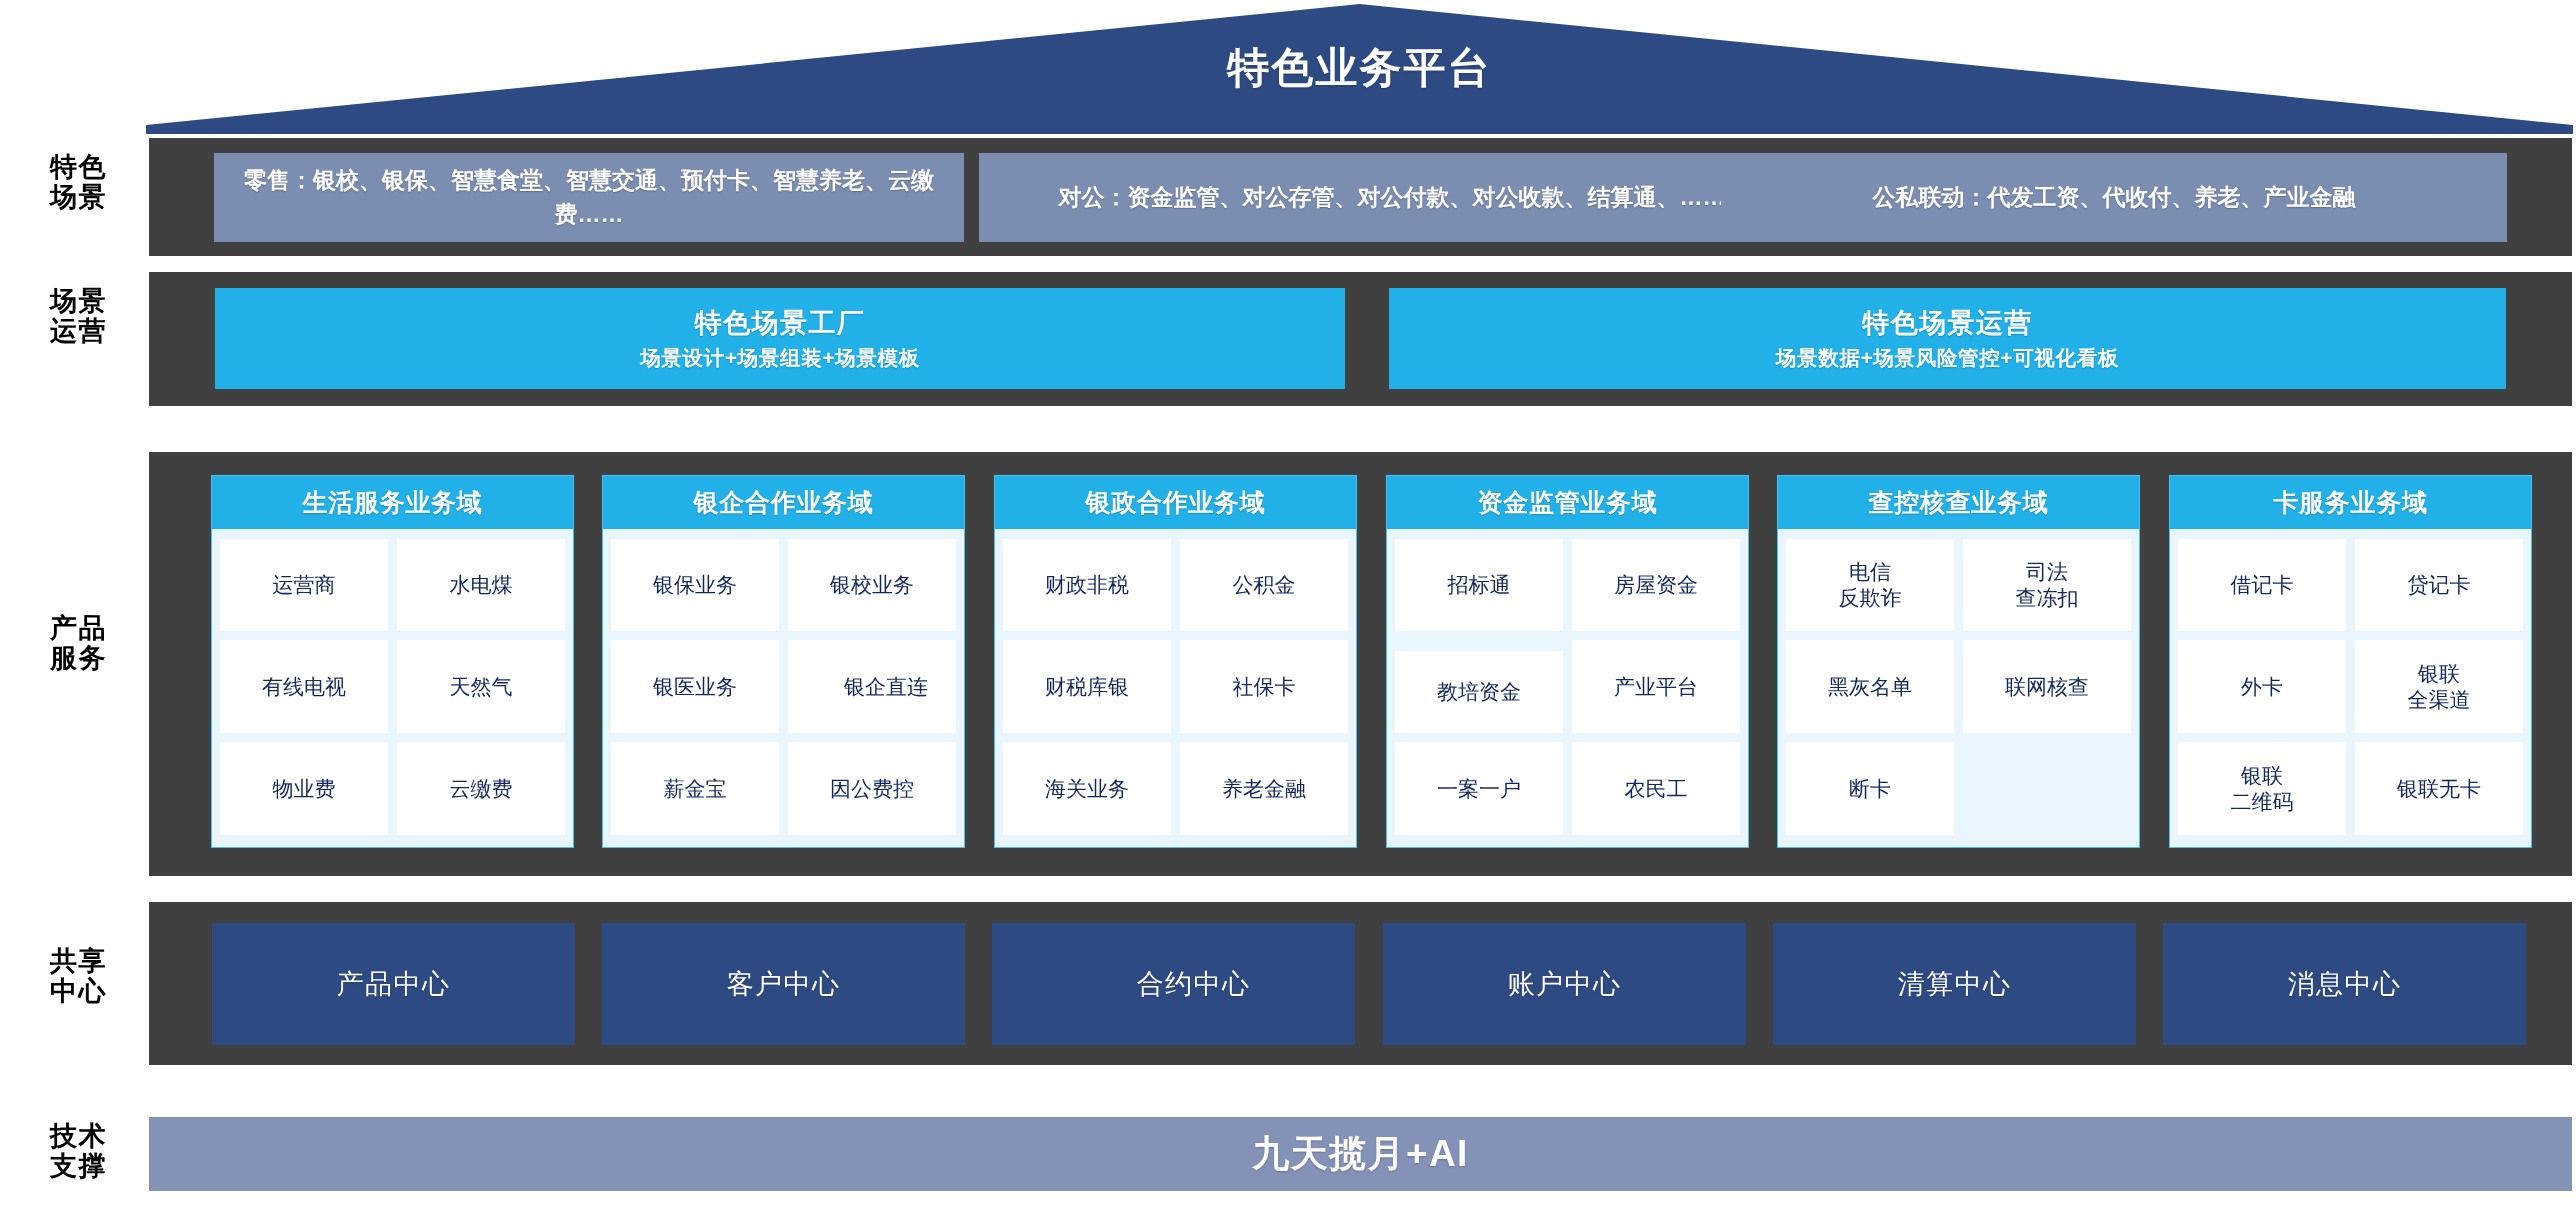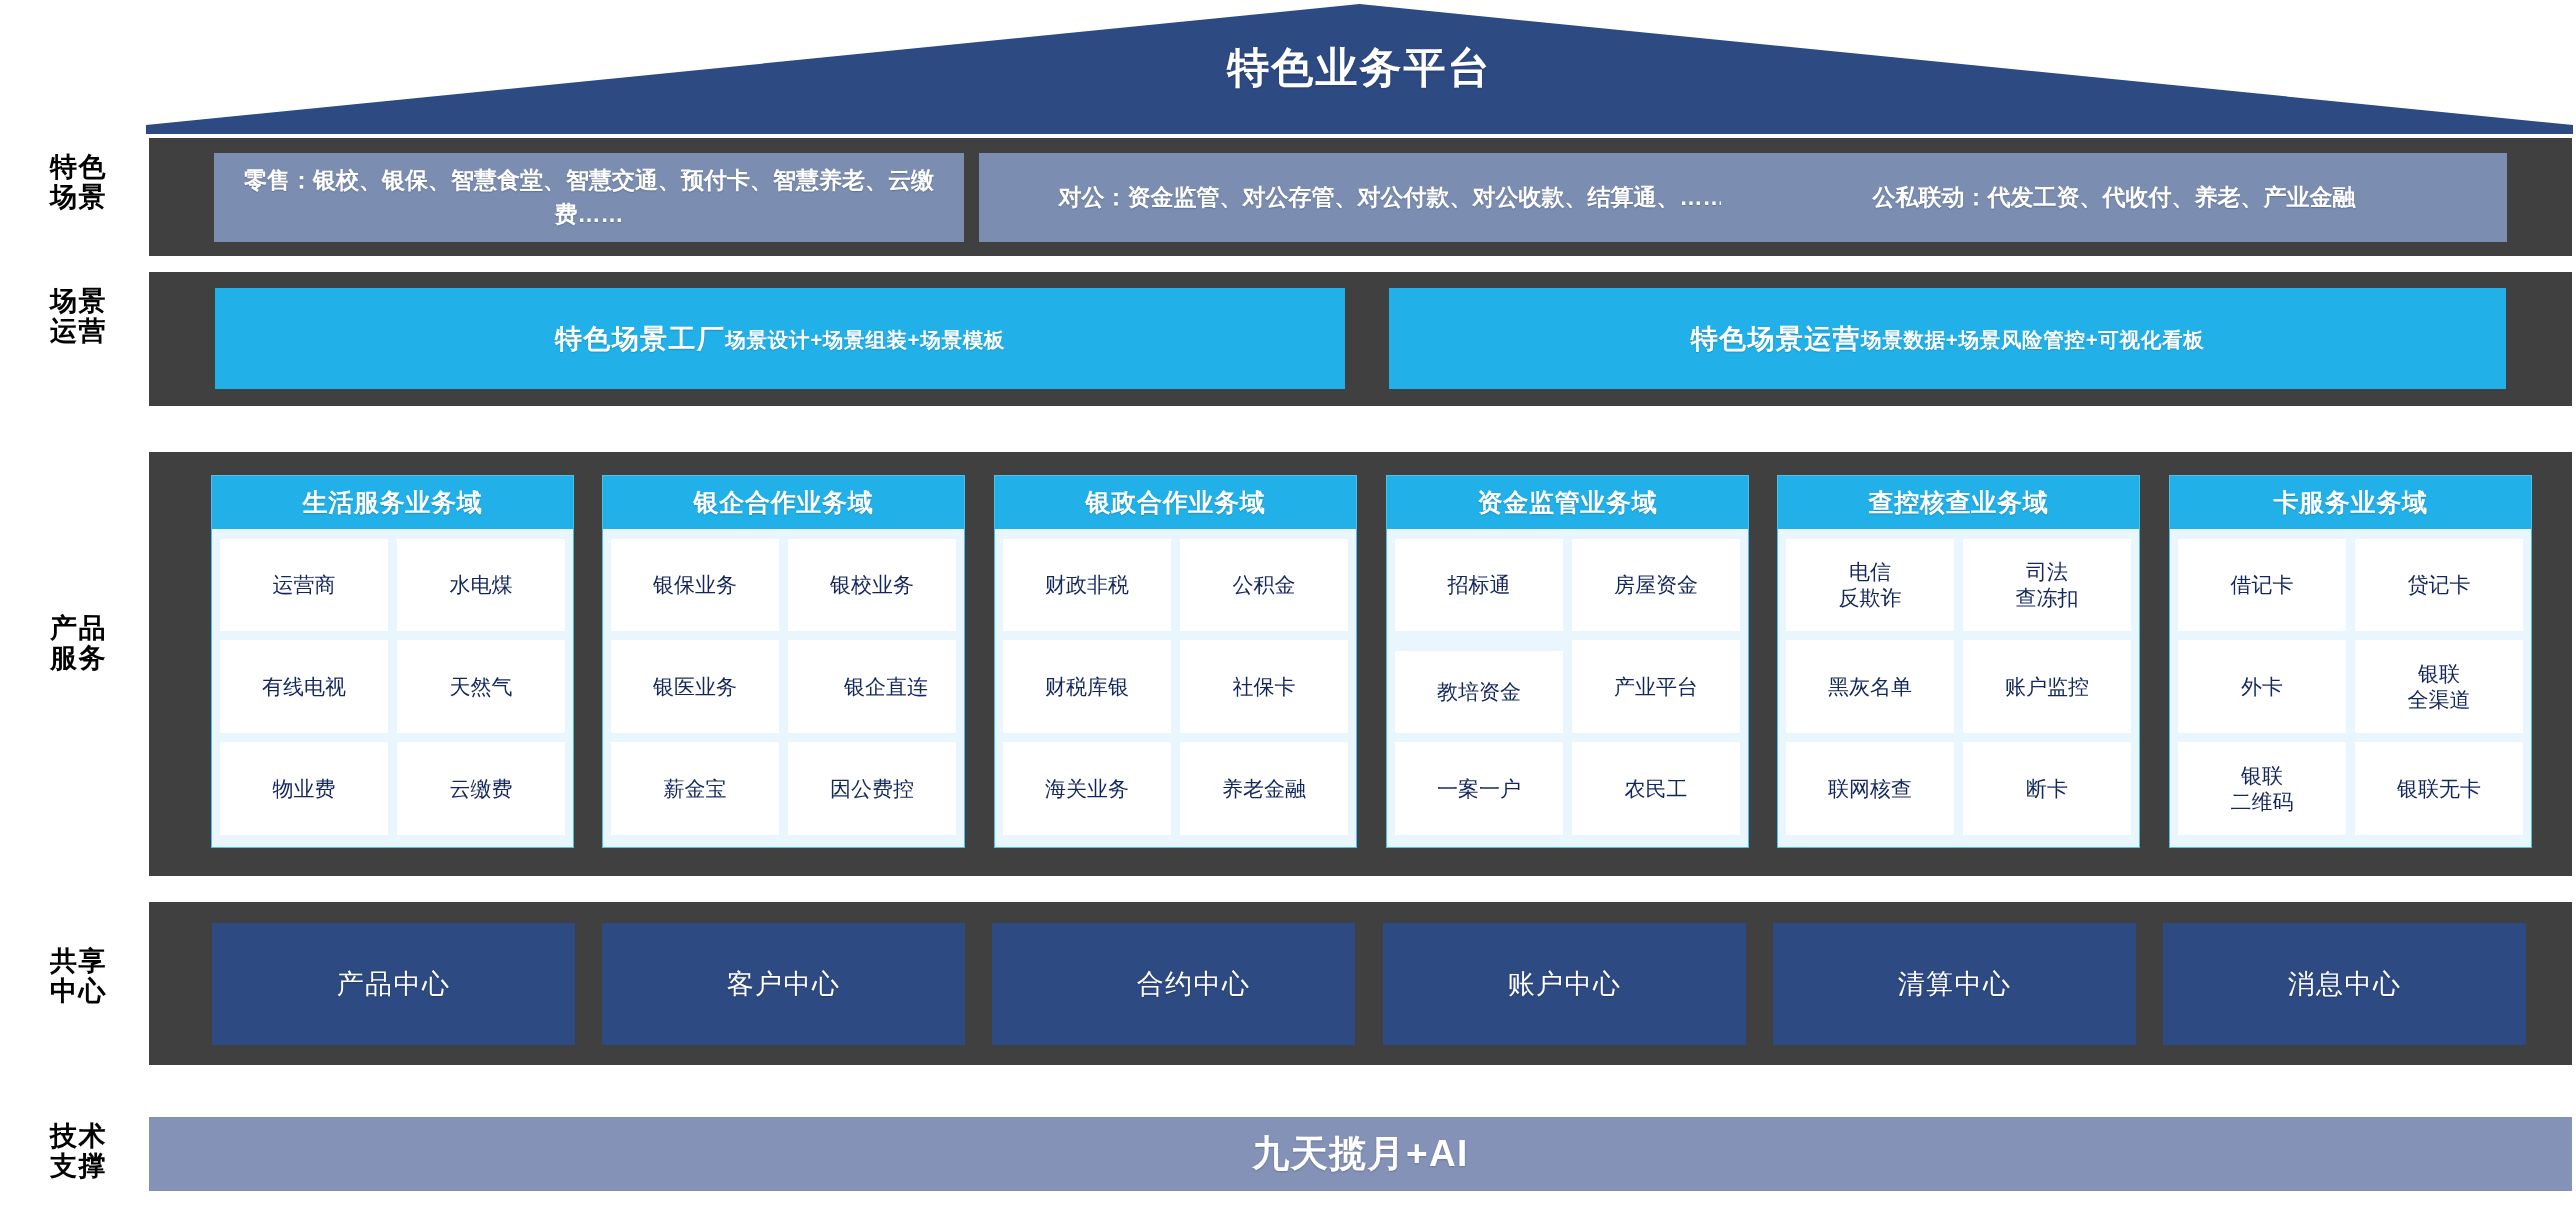--- a/index.html
+++ b/index.html
@@ -23,21 +23,21 @@
   
   .band{position:absolute;left:149px;width:2423px;background:#404040;}
 
   
   .sbox{position:absolute;background:#7b8db1;color:#ffffff;
      display:flex;align-items:center;justify-content:center;text-align:center;
      font-size:23px;font-weight:bold;line-height:1.45;padding:4.1px 12.3px;
      box-sizing:border-box;text-shadow:0 1.4px 1.4px rgba(0,0,0,.20);}
 
   .opbox{position:absolute;background:#22b0e8;color:#ffffff;
-     display:flex;flex-direction:row;align-items:center;justify-content:center;
+     display:flex;flex-direction:column;align-items:center;justify-content:center;
      text-align:center;box-sizing:border-box;}
   .opbox .t1{font-size:27px;font-weight:bold;letter-spacing:1.4px;
      text-shadow:0 1.4px 1.4px rgba(0,0,0,.18);}
   .opbox .t2{font-size:20.5px;margin-top:3px;letter-spacing:0.7px;
      text-shadow:0 0.7px 1.4px rgba(0,0,0,.15);font-weight:bold;}
 
   
   .panel{position:absolute;top:475px;height:373px;border:1.4px solid #49c0f0;
      background:#e9f6fd;box-sizing:border-box;display:flex;flex-direction:column;}
   .panel .phead{background:#22b0e8;color:#ffffff;height:53px;
@@ -150,21 +150,20 @@
 </div>
 
 <div class="panel" style="left:1777px;width:363px;">
   <div class="phead">查控核查业务域</div>
   <div class="pgrid">
     <div class="cell" style="white-space: pre-line;">电信
 反欺诈</div>
     <div class="cell" style="white-space: pre-line;">司法
 查冻扣</div>
     <div class="cell" style="white-space: pre-line;">黑灰名单</div>
-    <div class="cell" style="white-space: pre-line;">账户监控</div>
     <div class="cell" style="white-space: pre-line;">联网核查</div>
     <div class="cell" style="white-space: pre-line;">断卡</div>
   </div>
 </div>
 
 <div class="panel" style="left:2169px;width:363px;">
   <div class="phead">卡服务业务域</div>
   <div class="pgrid">
     <div class="cell" style="white-space: pre-line;">借记卡</div>
     <div class="cell" style="white-space: pre-line;">贷记卡</div>

